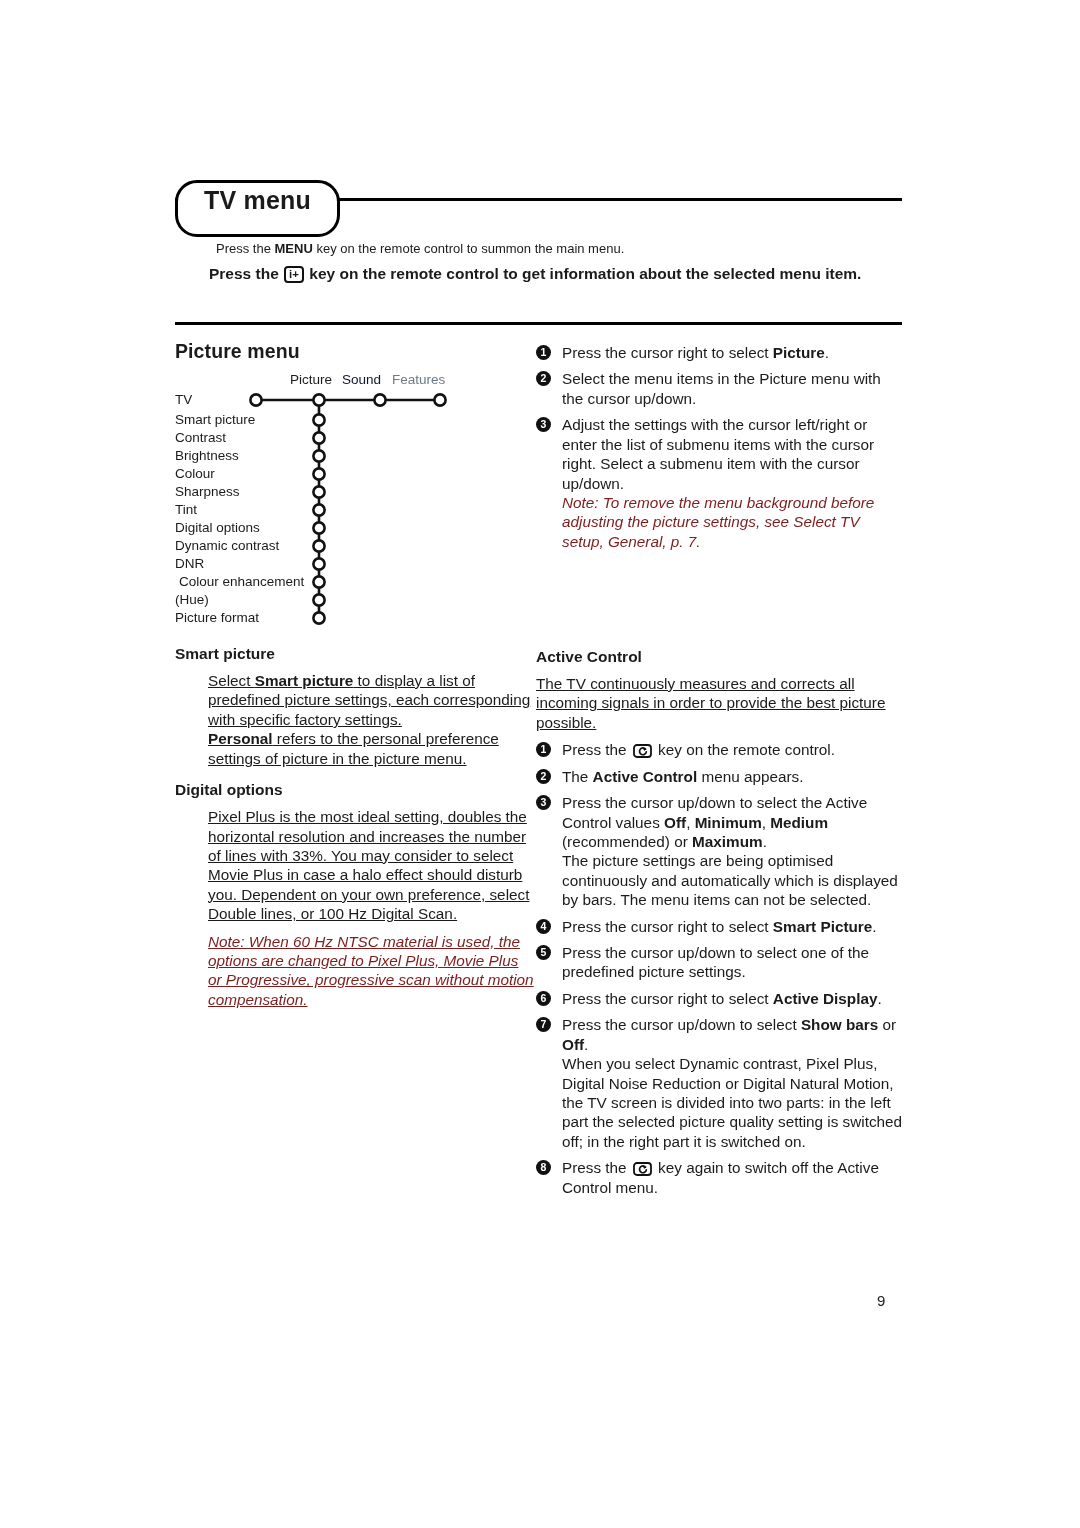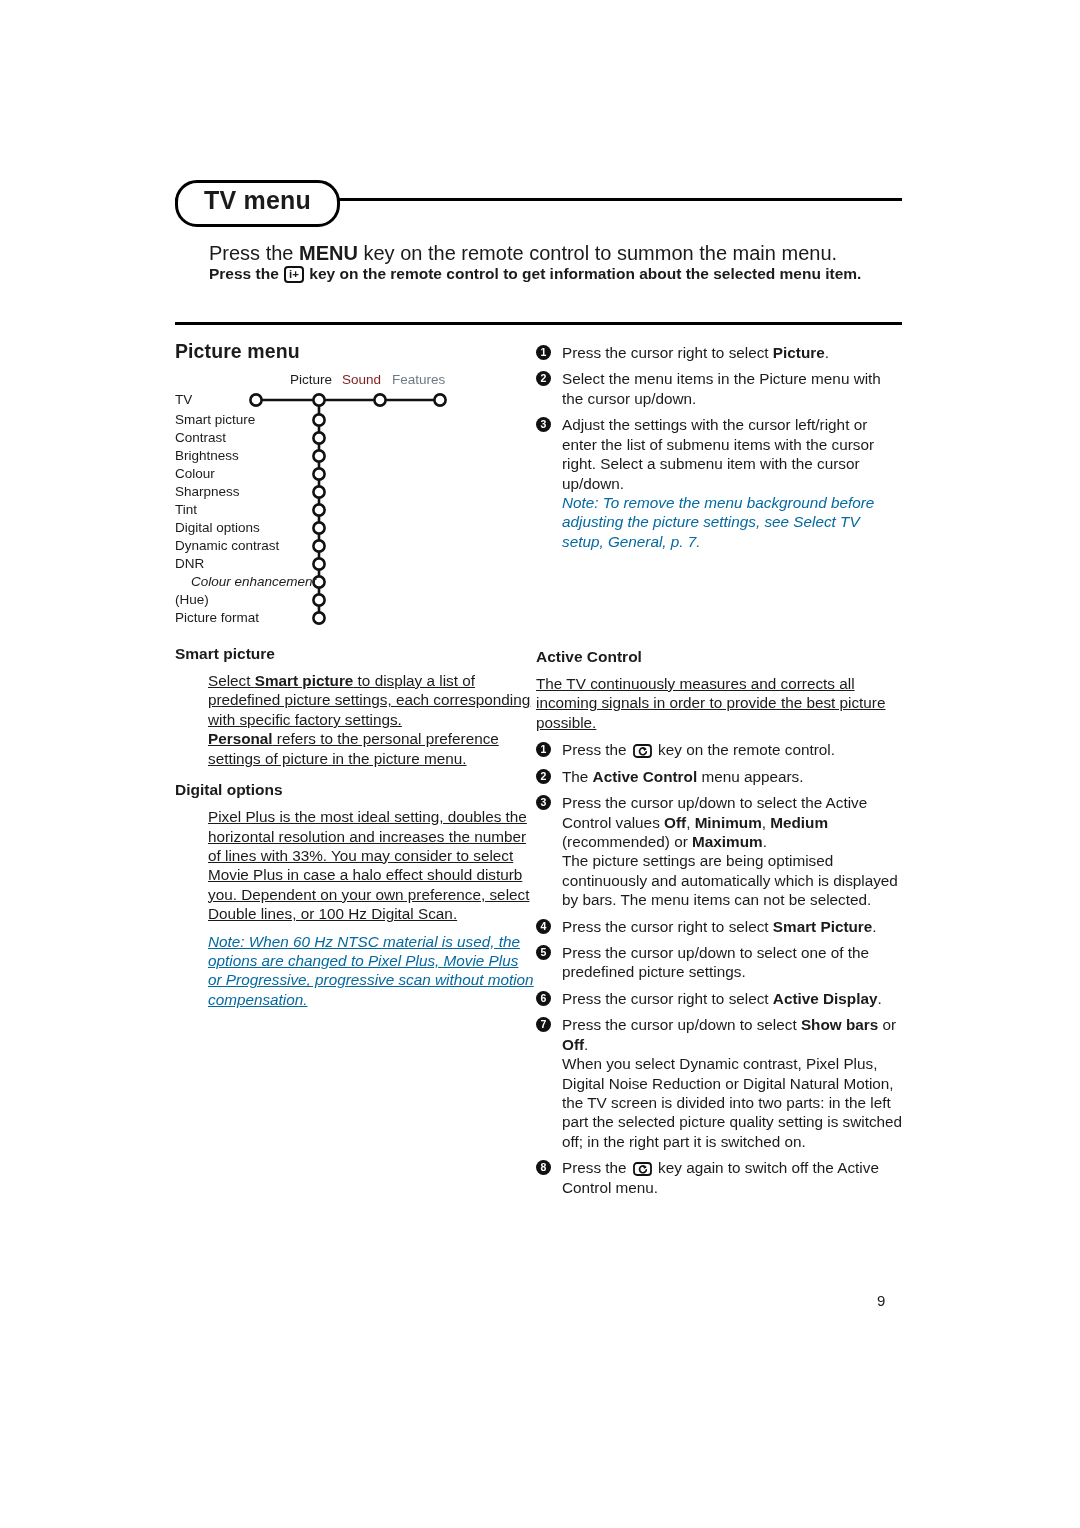--- a/index.html
+++ b/index.html
@@ -14,52 +14,52 @@
   }
   .page{position:absolute; left:0; top:0; width:1080px; height:1528px;}
 
   
   .hdr{position:absolute; left:175px; top:196px; width:727px; height:40px;}
   .hdr-rule{position:absolute; left:0; top:2px; width:727px; height:3px; background:#000;}
   .hdr-pill{
     position:absolute; left:0; top:-16px;
     border:3px solid #000; border-radius:22px;
     background:#fff;
-    padding:3px 26px 9px 26px;
+    padding:3px 26px 19px 26px;
     font-size:25px; font-weight:bold; letter-spacing:.2px;
     line-height:1.15;
   }
 
-  .intro1{position:absolute; left:209px; top:240px; width:700px; font-size:20px; line-height:1.35;}
+  .intro1{position:absolute; left:216px; top:240px; width:700px; font-size:13px; line-height:1.35;}
   .intro2{position:absolute; left:209px; top:264px; width:700px; font-size:15.5px; font-weight:bold; line-height:1.35;}
 
   .rule2{position:absolute; left:175px; top:322px; width:727px; height:3px; background:#000;}
 
   
   .h2{font-size:19.5px; font-weight:bold; letter-spacing:.1px;}
   .h3{font-size:15.5px; font-weight:bold;}
 
   .pic-menu-title{position:absolute; left:175px; top:340px;}
 
   
   .tree{position:absolute; left:175px; top:372px; width:340px; height:260px;}
   .tree svg{display:block;}
   .tree-tab{position:absolute; font-size:13.5px;}
   .tab-picture{left:115px; top:0px; color:#1b1b1b;}
-  .tab-sound{left:167px; top:0px; color:#7f1d1d;text-align:center;}
+  .tab-sound{left:167px; top:0px; color:#0f172a;text-align:center;}
   .tab-features{left:217px; top:0px; color:#6b7a85;text-align:center;}
   .tree-lbl{position:absolute; font-size:13.5px; color:#1b1b1b; white-space:nowrap;}
 
   
   .colL{position:absolute; left:175px; width:360px;}
   .colR{position:absolute; left:536px; width:368px;}
 
   p.b{font-size:15.3px; line-height:1.27; margin:0 0 0 0;text-decoration:underline;}
   p.ind{margin-left:33px;}
-  .ital{font-style:italic; color:#0369a1;}
+  .ital{font-style:italic; color:#7f1d1d;}
   .gap{height:13px;}
   .gap-s{height:8px;}
   b{font-weight:bold;}
 
   
   .nlist{margin:0; padding:0; list-style:none;}
   .nli{position:relative; padding-left:26px; font-size:15.3px; line-height:1.27; margin-bottom:7px;}
   .num{
     position:absolute; left:0; top:2px;
     width:15px; height:15px; border-radius:50%;
@@ -138,21 +138,21 @@
     <div id="tree-item-labels">
         <div class="tree-lbl" style="left: 0px; top: 40px; width: 136px;">Smart picture</div>
         <div class="tree-lbl" style="left: 0px; top: 58px; width: 136px;">Contrast</div>
         <div class="tree-lbl" style="left: 0px; top: 76px; width: 136px;">Brightness</div>
         <div class="tree-lbl" style="left: 0px; top: 94px; width: 136px;">Colour</div>
         <div class="tree-lbl" style="left: 0px; top: 112px; width: 136px;">Sharpness</div>
         <div class="tree-lbl" style="left: 0px; top: 130px; width: 136px;">Tint</div>
         <div class="tree-lbl" style="left: 0px; top: 148px; width: 136px;">Digital options</div>
         <div class="tree-lbl" style="left: 0px; top: 166px; width: 136px;">Dynamic contrast</div>
         <div class="tree-lbl" style="left: 0px; top: 184px; width: 136px;">DNR</div>
-        <div class="tree-lbl" style="left: 16px; top: 202px; width: 136px; font-style: italic;">Colour enhancement</div>
+        <div class="tree-lbl" style="left: 4px; top: 202px; width: 136px;">Colour enhancement</div>
         <div class="tree-lbl" style="left: 0px; top: 220px; width: 136px;">(Hue)</div>
         <div class="tree-lbl" style="left: 0px; top: 238px; width: 136px;">Picture format</div>
       </div>
   </div>
 
   <div class="colL" style="top:645px;">
 
     <div class="h3">Smart picture</div>
     <div class="gap-s"></div>
     <p class="b ind"><span>Select </span><b>Smart picture</b><span> to display a list of predefined picture settings, each corresponding with specific factory settings.</span></p>

